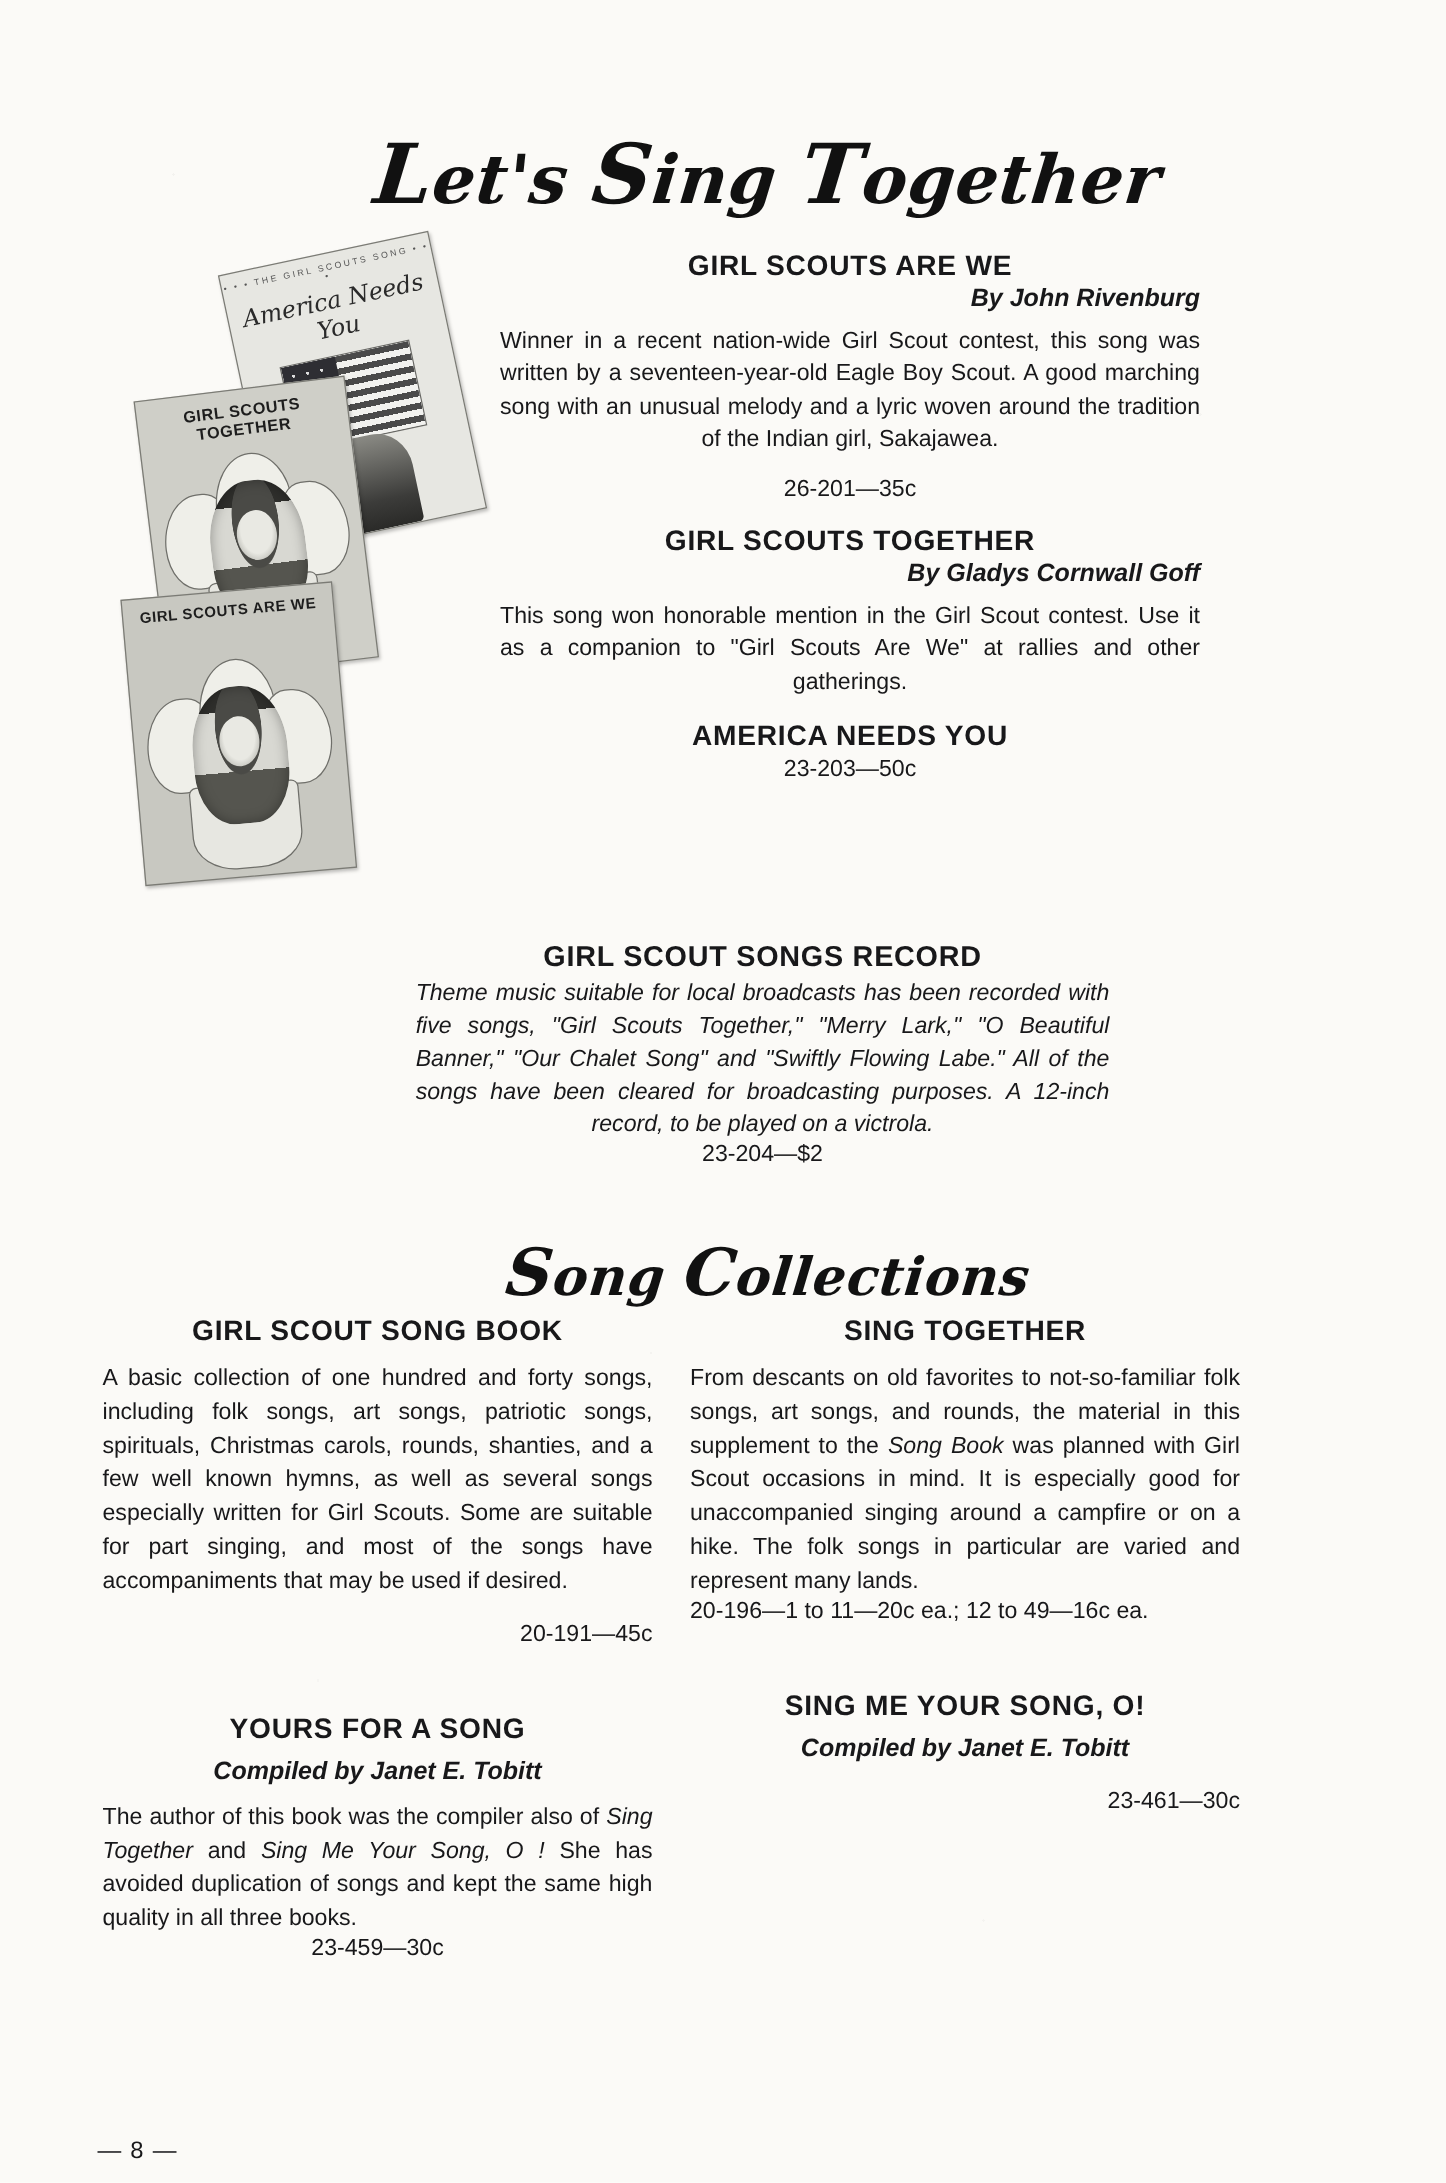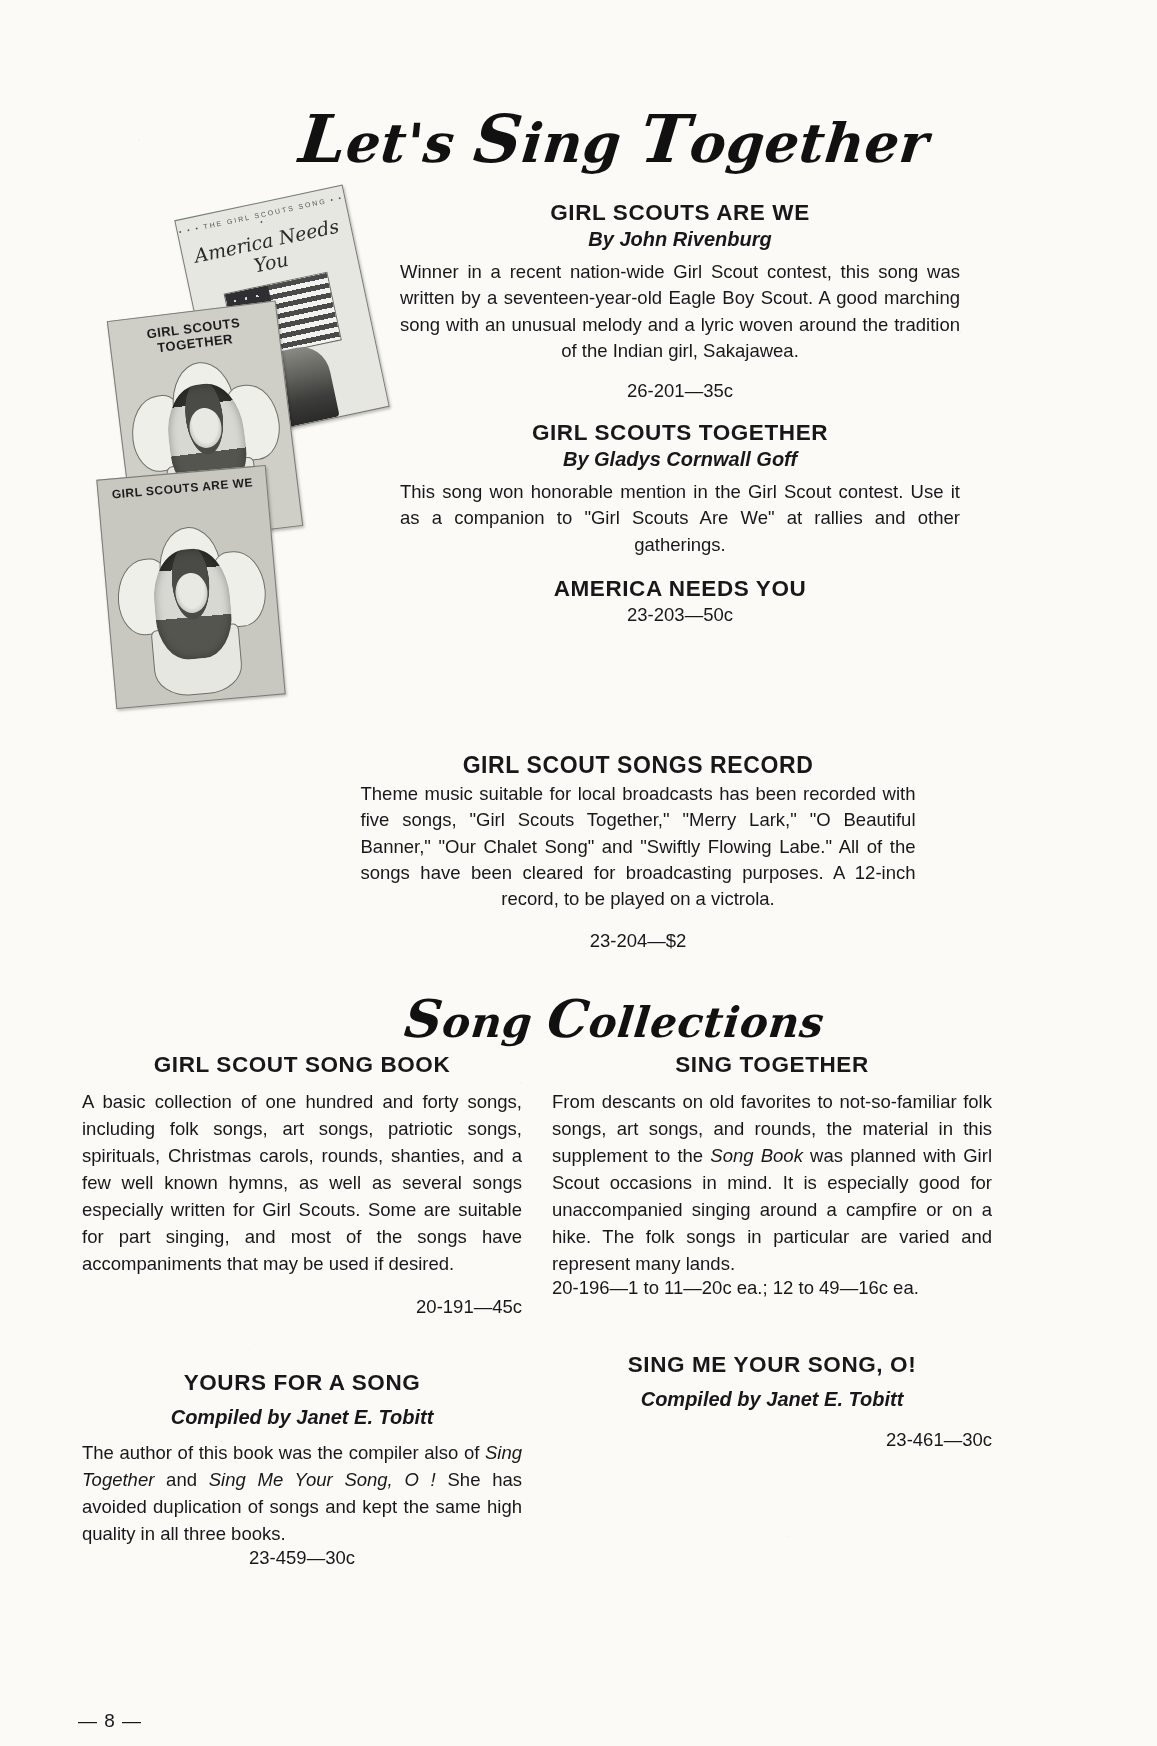--- a/index.html
+++ b/index.html
@@ -248,21 +248,21 @@
     width: 560px;
   }
   .song-head {
     text-align: center;
     font-weight: bold;
     font-size: 22.5px;
     letter-spacing: 0.6px;
     margin: 0 0 2px 0;
   }
   .song-by {
-    text-align: center;
+    text-align: right;
     font-style: italic;
     font-weight: bold;
     font-size: 20px;
     margin: 0 0 8px 0;
   }
   .song-body {
     font-size: 18.5px;
     line-height: 1.42;
     text-align: justify;
     text-align-last: center;
@@ -275,30 +275,31 @@
   }
   .price-right {
     text-align: right;
     font-size: 18.5px;
   }
   .blk { margin-bottom: 18px; }
 
   
   .record-block {
     position: absolute;
-    left: 298px;
+    left: 270px;
     top: 752px;
     width: 680px;
   }
   .record-block .song-head { font-size: 23px; }
   .record-block .song-body {
     width: 555px;
     margin-left: auto;
     margin-right: auto;
-    margin-bottom: 18px;
+    margin-bottom: 0;
+    font-style: italic;
   }
 
   
   .col {
     position: absolute;
     top: 1052px;
     width: 440px;
   }
   #col-left { left: 82px; }
   #col-right { left: 552px; }

